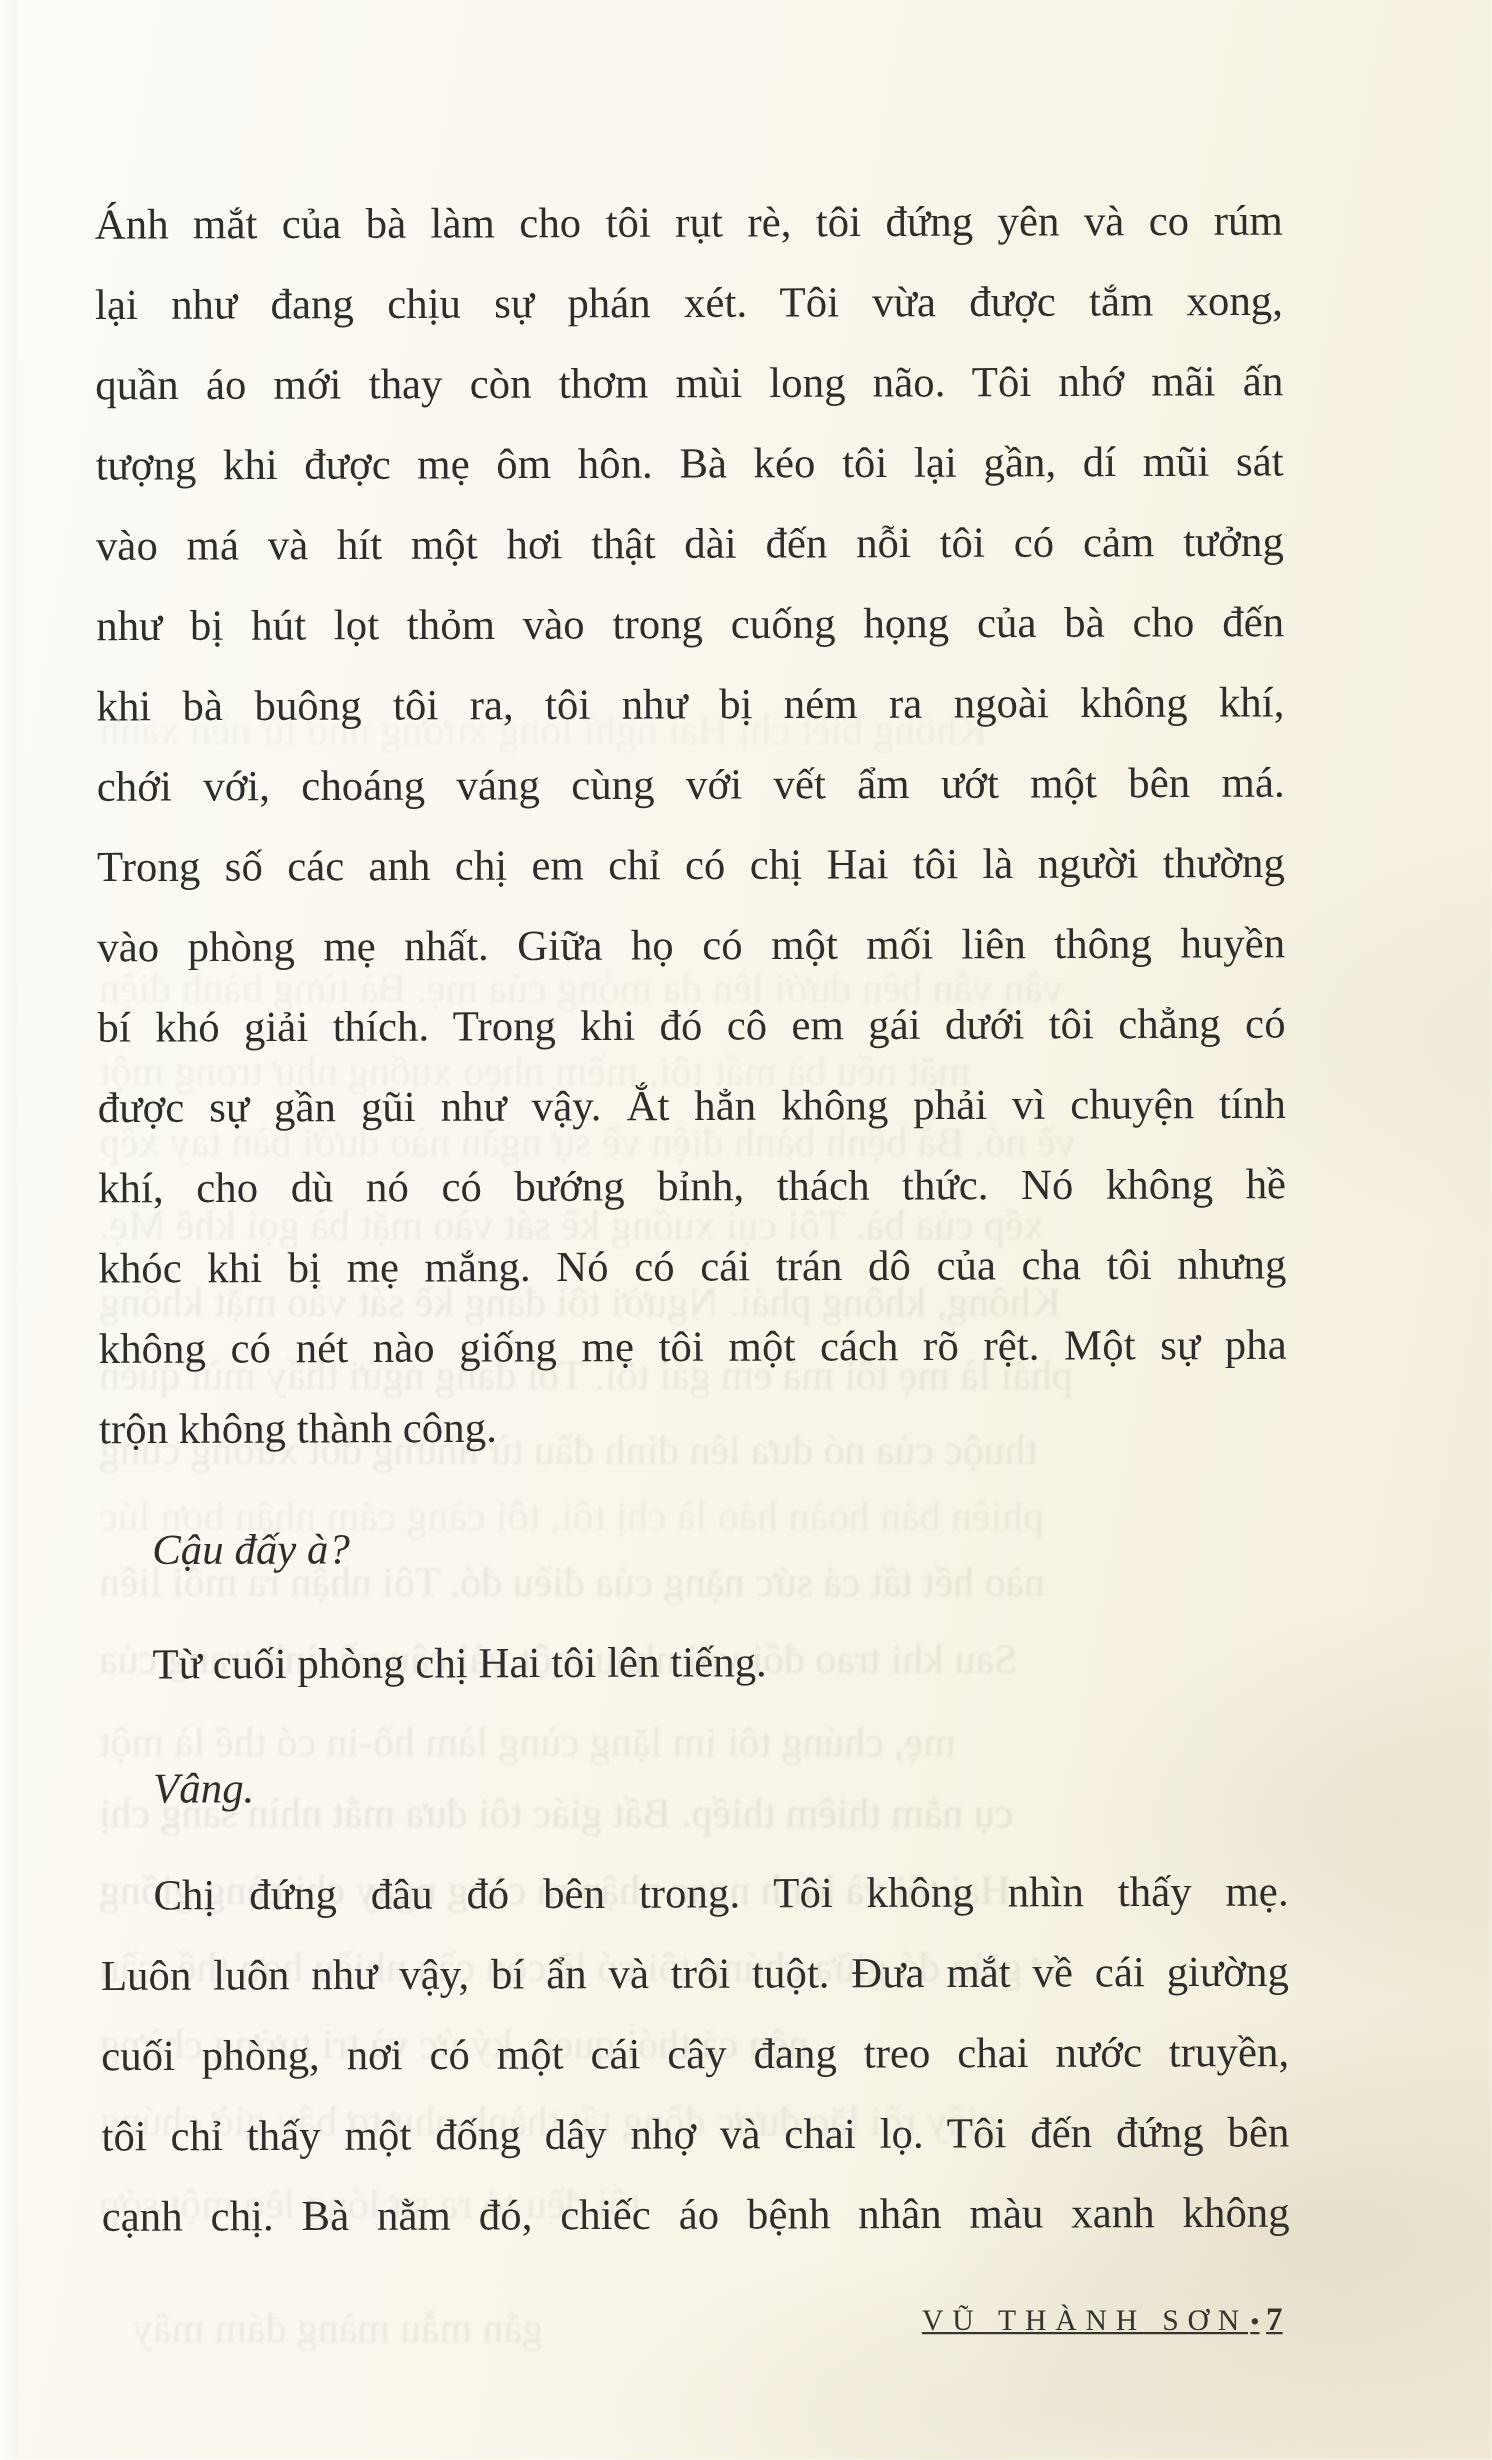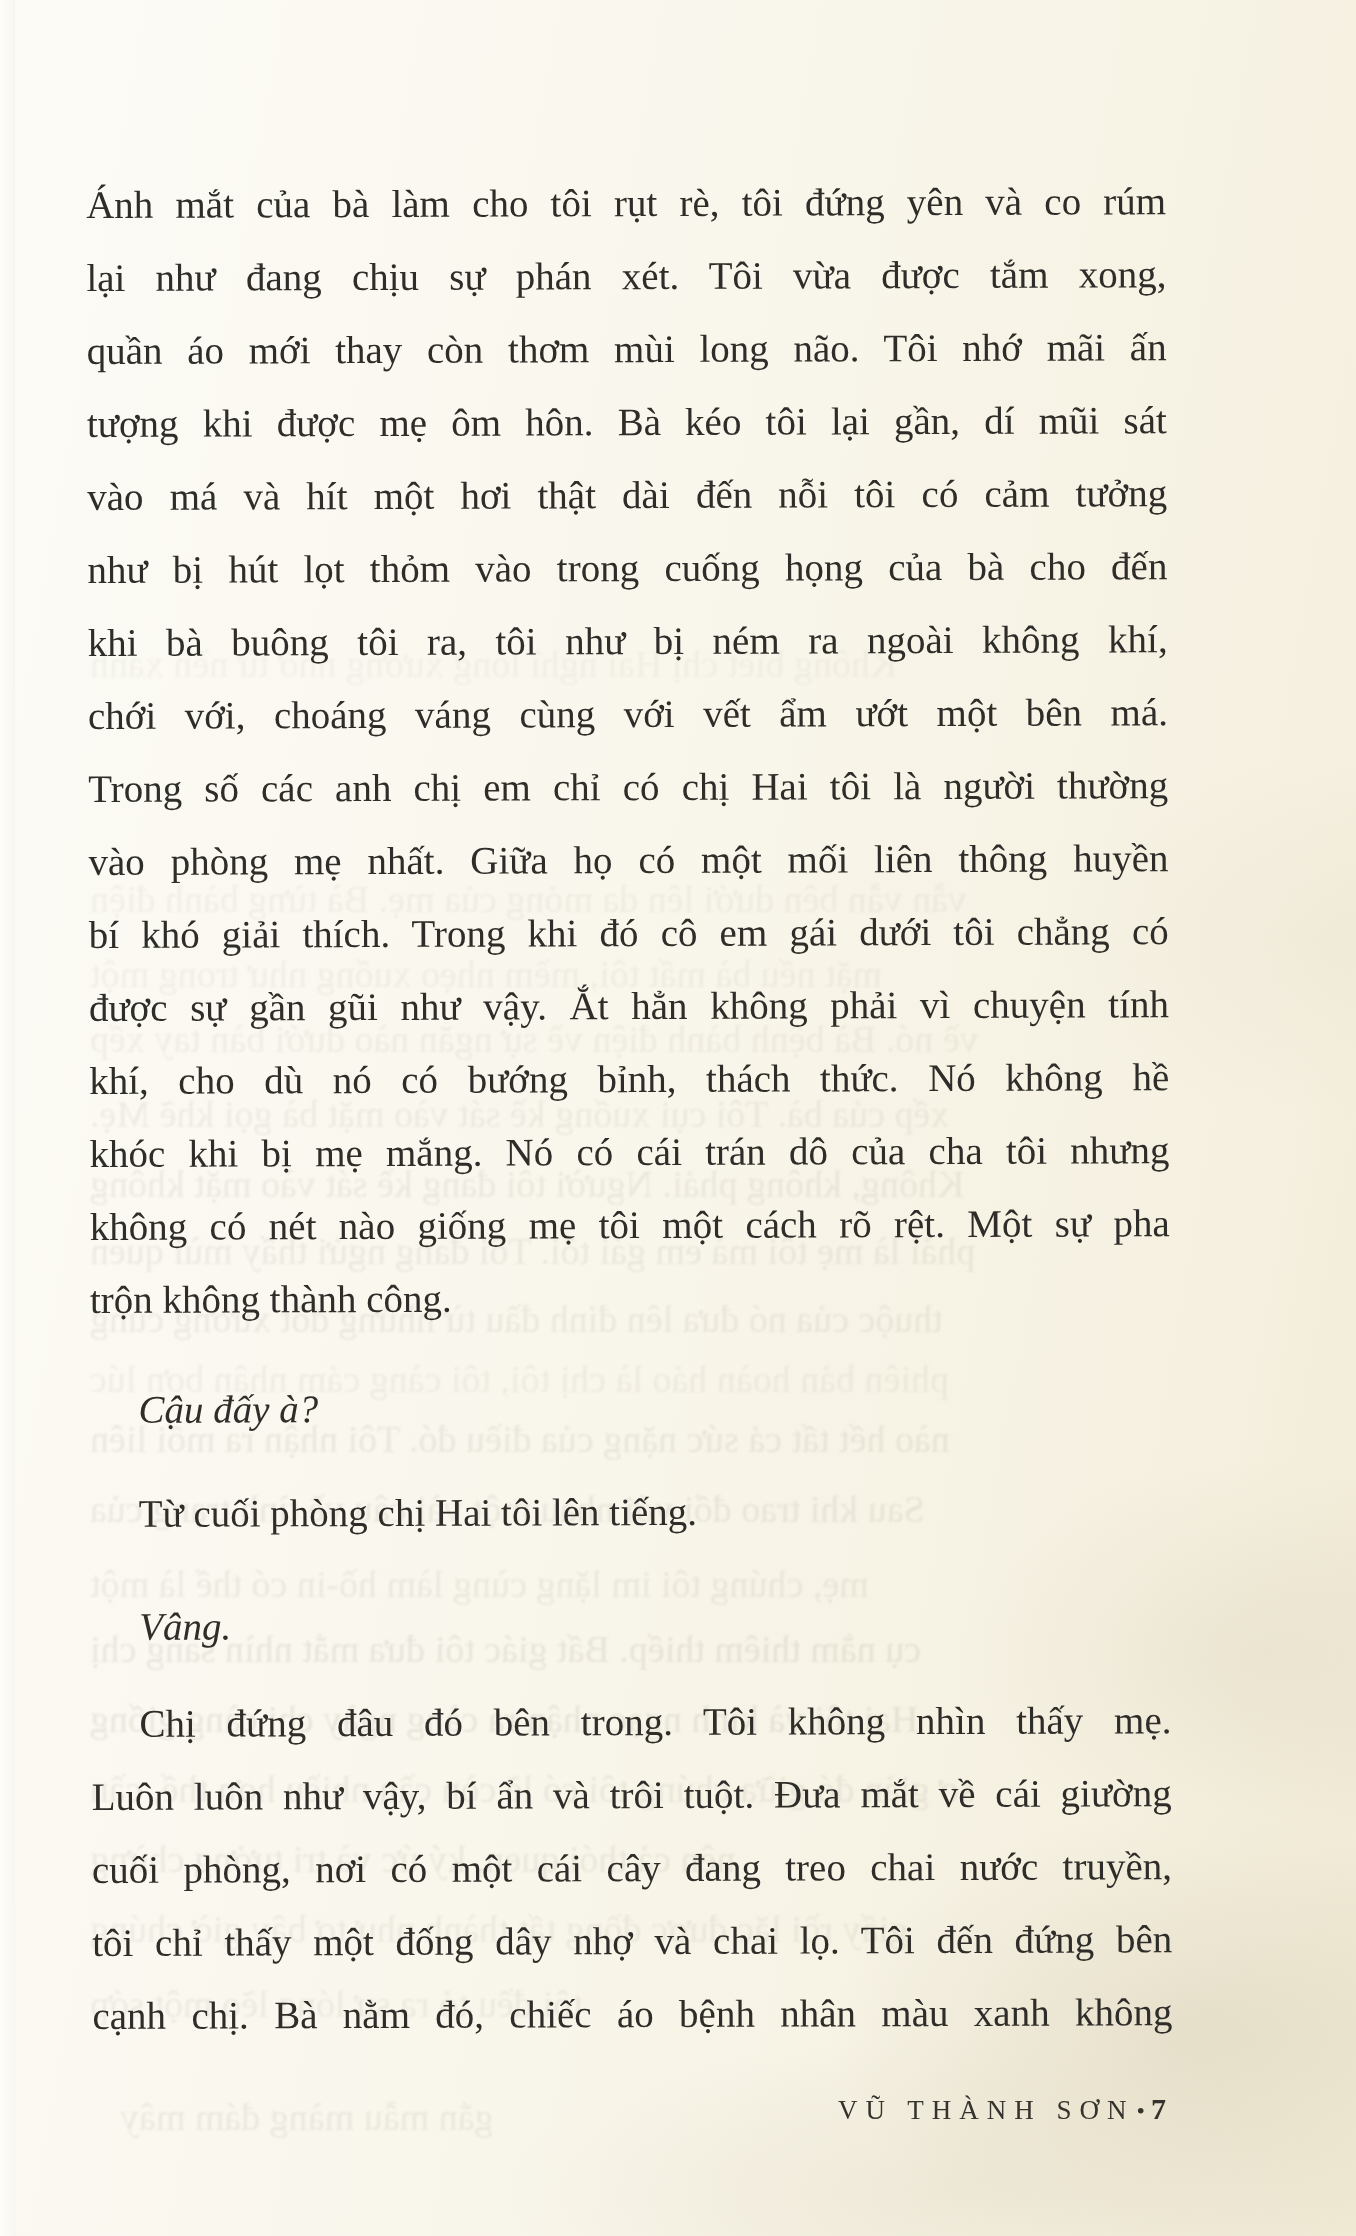--- a/index.html
+++ b/index.html
@@ -32,21 +32,21 @@
   .line.jst::after{content:"";display:inline-block;width:100%;height:0;}
   .line.ind{padding-left:48px;}
   .line.it{font-style:italic;}
   .ghost-layer{position:absolute;left:0;top:0;width:1356px;height:2236px;pointer-events:none;}
   .ghost{
     position:absolute;color:#6b6758;font-size:38px;line-height:1;
     transform:scaleX(-1);filter:blur(1.1px);white-space:nowrap;
   }
   .footer{
     position:absolute;top:2092px;right:190px;
-    color:#35332d;font-size:27px;letter-spacing:8px;white-space:nowrap;
+    color:#35332d;font-size:27px;letter-spacing:8px;white-space:nowrap;text-decoration:underline;
   }
   .footer .sep{letter-spacing:0;margin:0 6px 0 2px;font-size:24px;}
   .footer .num{font-weight:bold;font-size:30px;letter-spacing:0;}
 </style>
 </head>
 <body>
 
 <div class="page-edge"></div>
 
 <div class="ghost-layer">

